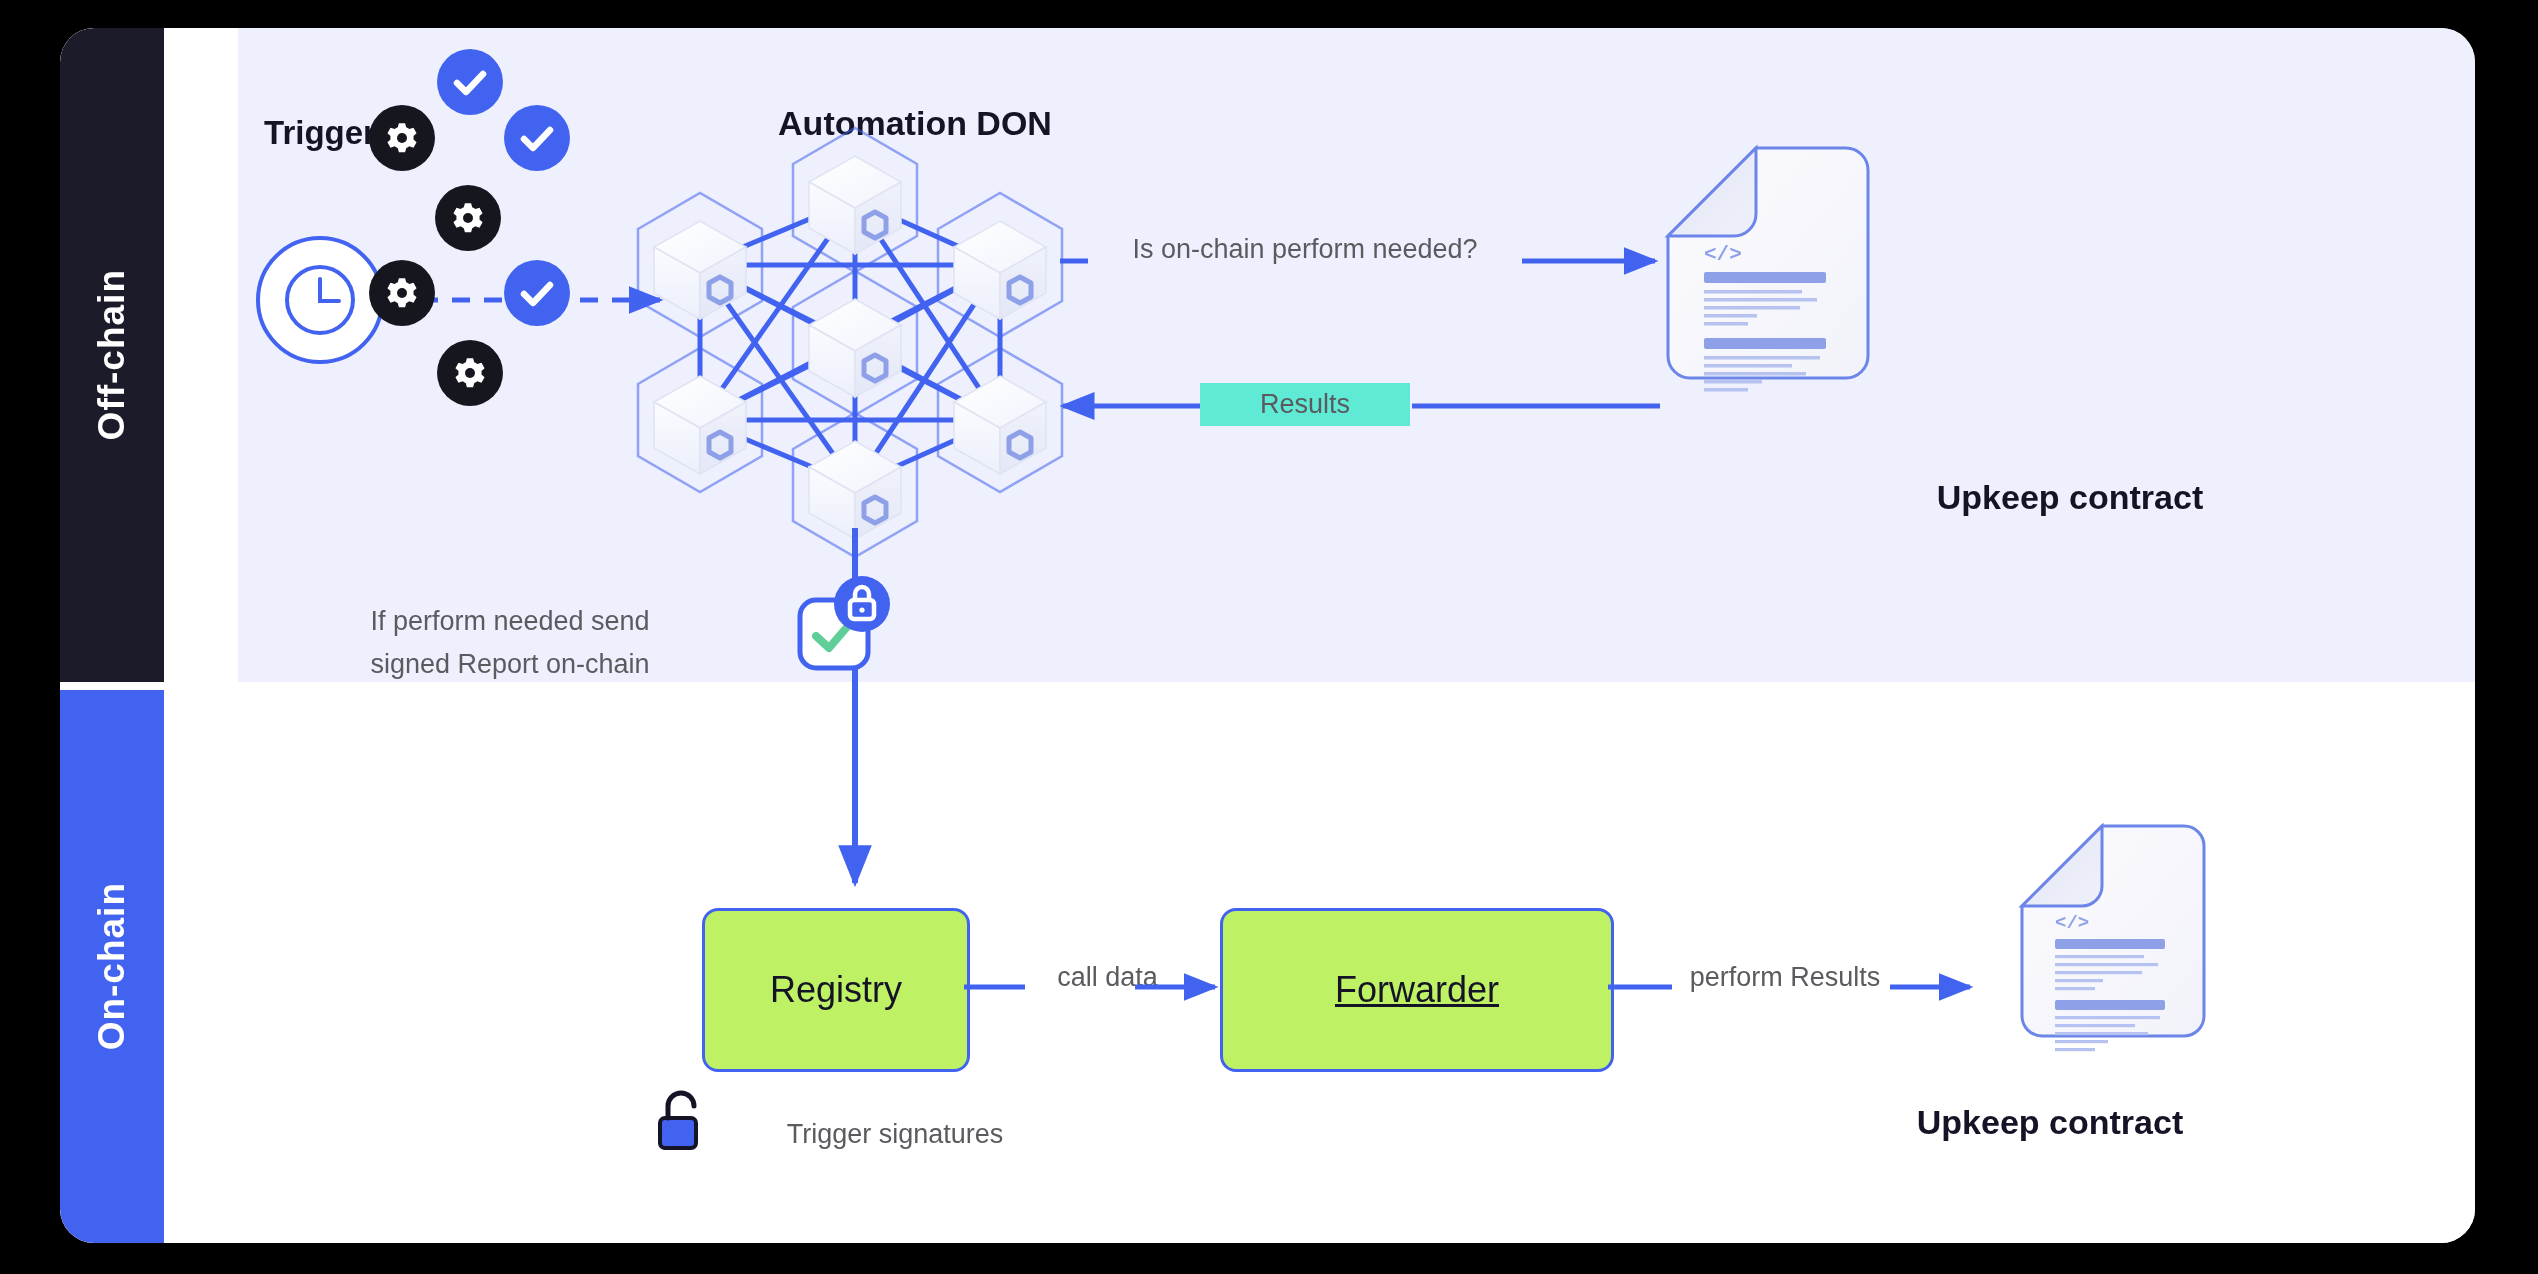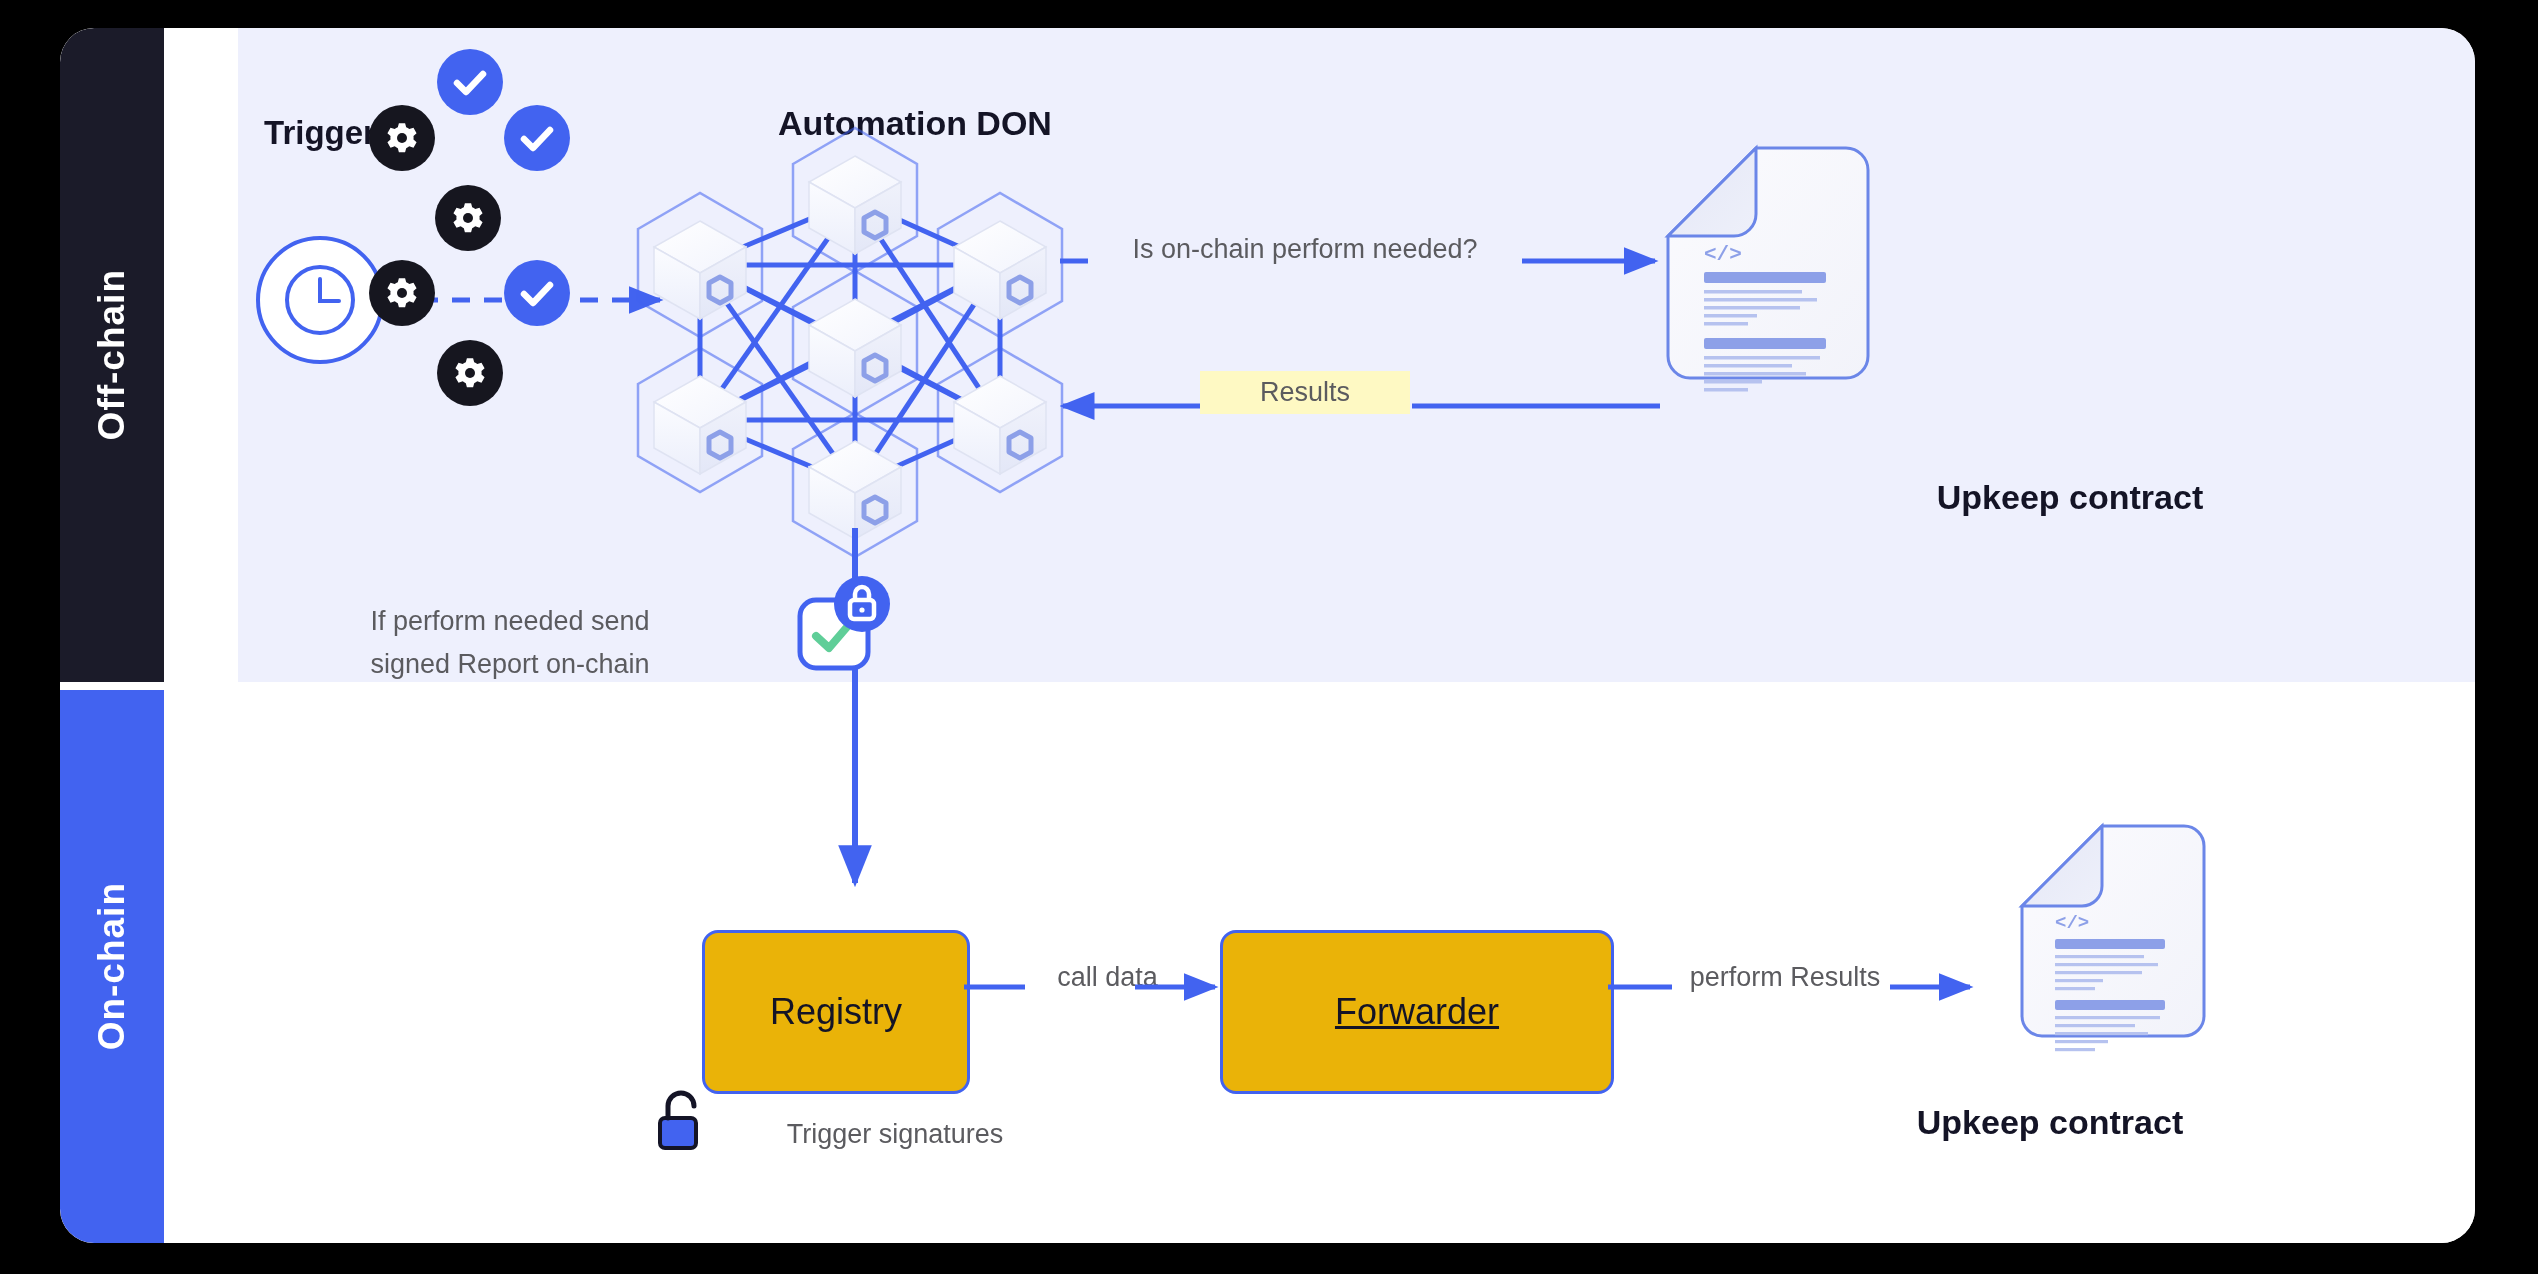--- a/index.html
+++ b/index.html
@@ -15,21 +15,21 @@
   .rail{position:absolute;left:0px;width:104px;display:flex;align-items:center;justify-content:center;}
   .rail span{writing-mode:vertical-rl;transform:rotate(180deg);font-weight:bold;font-size:37px;letter-spacing:1px;color:#fff;}
   #rail-off{top:0px;height:654px;background:#1b1b29;border-top-left-radius:34px;}
   #rail-on{top:662px;height:553px;background:#4263f0;border-bottom-left-radius:34px;}
 
   .lbl{position:absolute;color:#5b5b5f;font-size:27px;line-height:43px;text-align:center;}
   .bold-lbl{position:absolute;color:#141426;font-weight:bold;}
 
   svg.layer{position:absolute;left:0;top:0;width:2415px;height:1215px;overflow:visible;pointer-events:none;}
 
-  .box{position:absolute;background:#eab308;border:3px solid #4263f0;border-radius:16px;display:flex;align-items:center;justify-content:center;font-size:36px;color:#141426;margin-top:22px;}
+  .box{position:absolute;background:#bef264;border:3px solid #4263f0;border-radius:16px;display:flex;align-items:center;justify-content:center;font-size:36px;color:#141426;}
 </style>
 </head>
 <body>
 
 <div id="card">
 
   <div id="offchain-bg"></div>
   <div id="onchain-bg"></div>
 
   <div class="rail" id="rail-off">
@@ -38,21 +38,21 @@
   <div class="rail" id="rail-on">
     <span>On-chain</span>
   </div>
 
   <div class="bold-lbl" style="left:150px;top:86px;width:220px;text-align:center;font-size:33px;">Trigger</div>
   <div class="bold-lbl" style="left:555px;top:76px;width:600px;text-align:center;font-size:34px;">Automation DON</div>
   <div class="bold-lbl" style="left:1700px;top:450px;width:620px;text-align:center;font-size:34px;">Upkeep contract</div>
   <div class="bold-lbl" style="left:1590px;top:1075px;width:800px;text-align:center;font-size:34px;">Upkeep contract</div>
 
   <div class="lbl" style="left:1030px;top:200px;width:430px;">Is on-chain perform needed?</div>
-  <div class="lbl" style="left:1140px;top:343px;width:210px;background:#fef9c3;">Results</div>
+  <div class="lbl" style="left:1140px;top:355px;width:210px;background:#5eead4;">Results</div>
   <div class="lbl" style="left:300px;top:572px;width:300px;">If perform needed send signed Report on-chain</div>
   <div class="lbl" style="left:975px;top:928px;width:145px;">call data</div>
   <div class="lbl" style="left:690px;top:1085px;width:290px;">Trigger signatures</div>
   <div class="lbl" style="left:1620px;top:928px;width:210px;">perform Results</div>
 
   <div class="box" style="left:642px;top:880px;width:262px;height:158px;">Registry</div>
   <div class="box" style="left:1160px;top:880px;width:388px;height:158px;text-decoration:underline;">Forwarder</div>
 
   <svg class="layer" viewBox="0 0 2415 1215">
     <defs>

